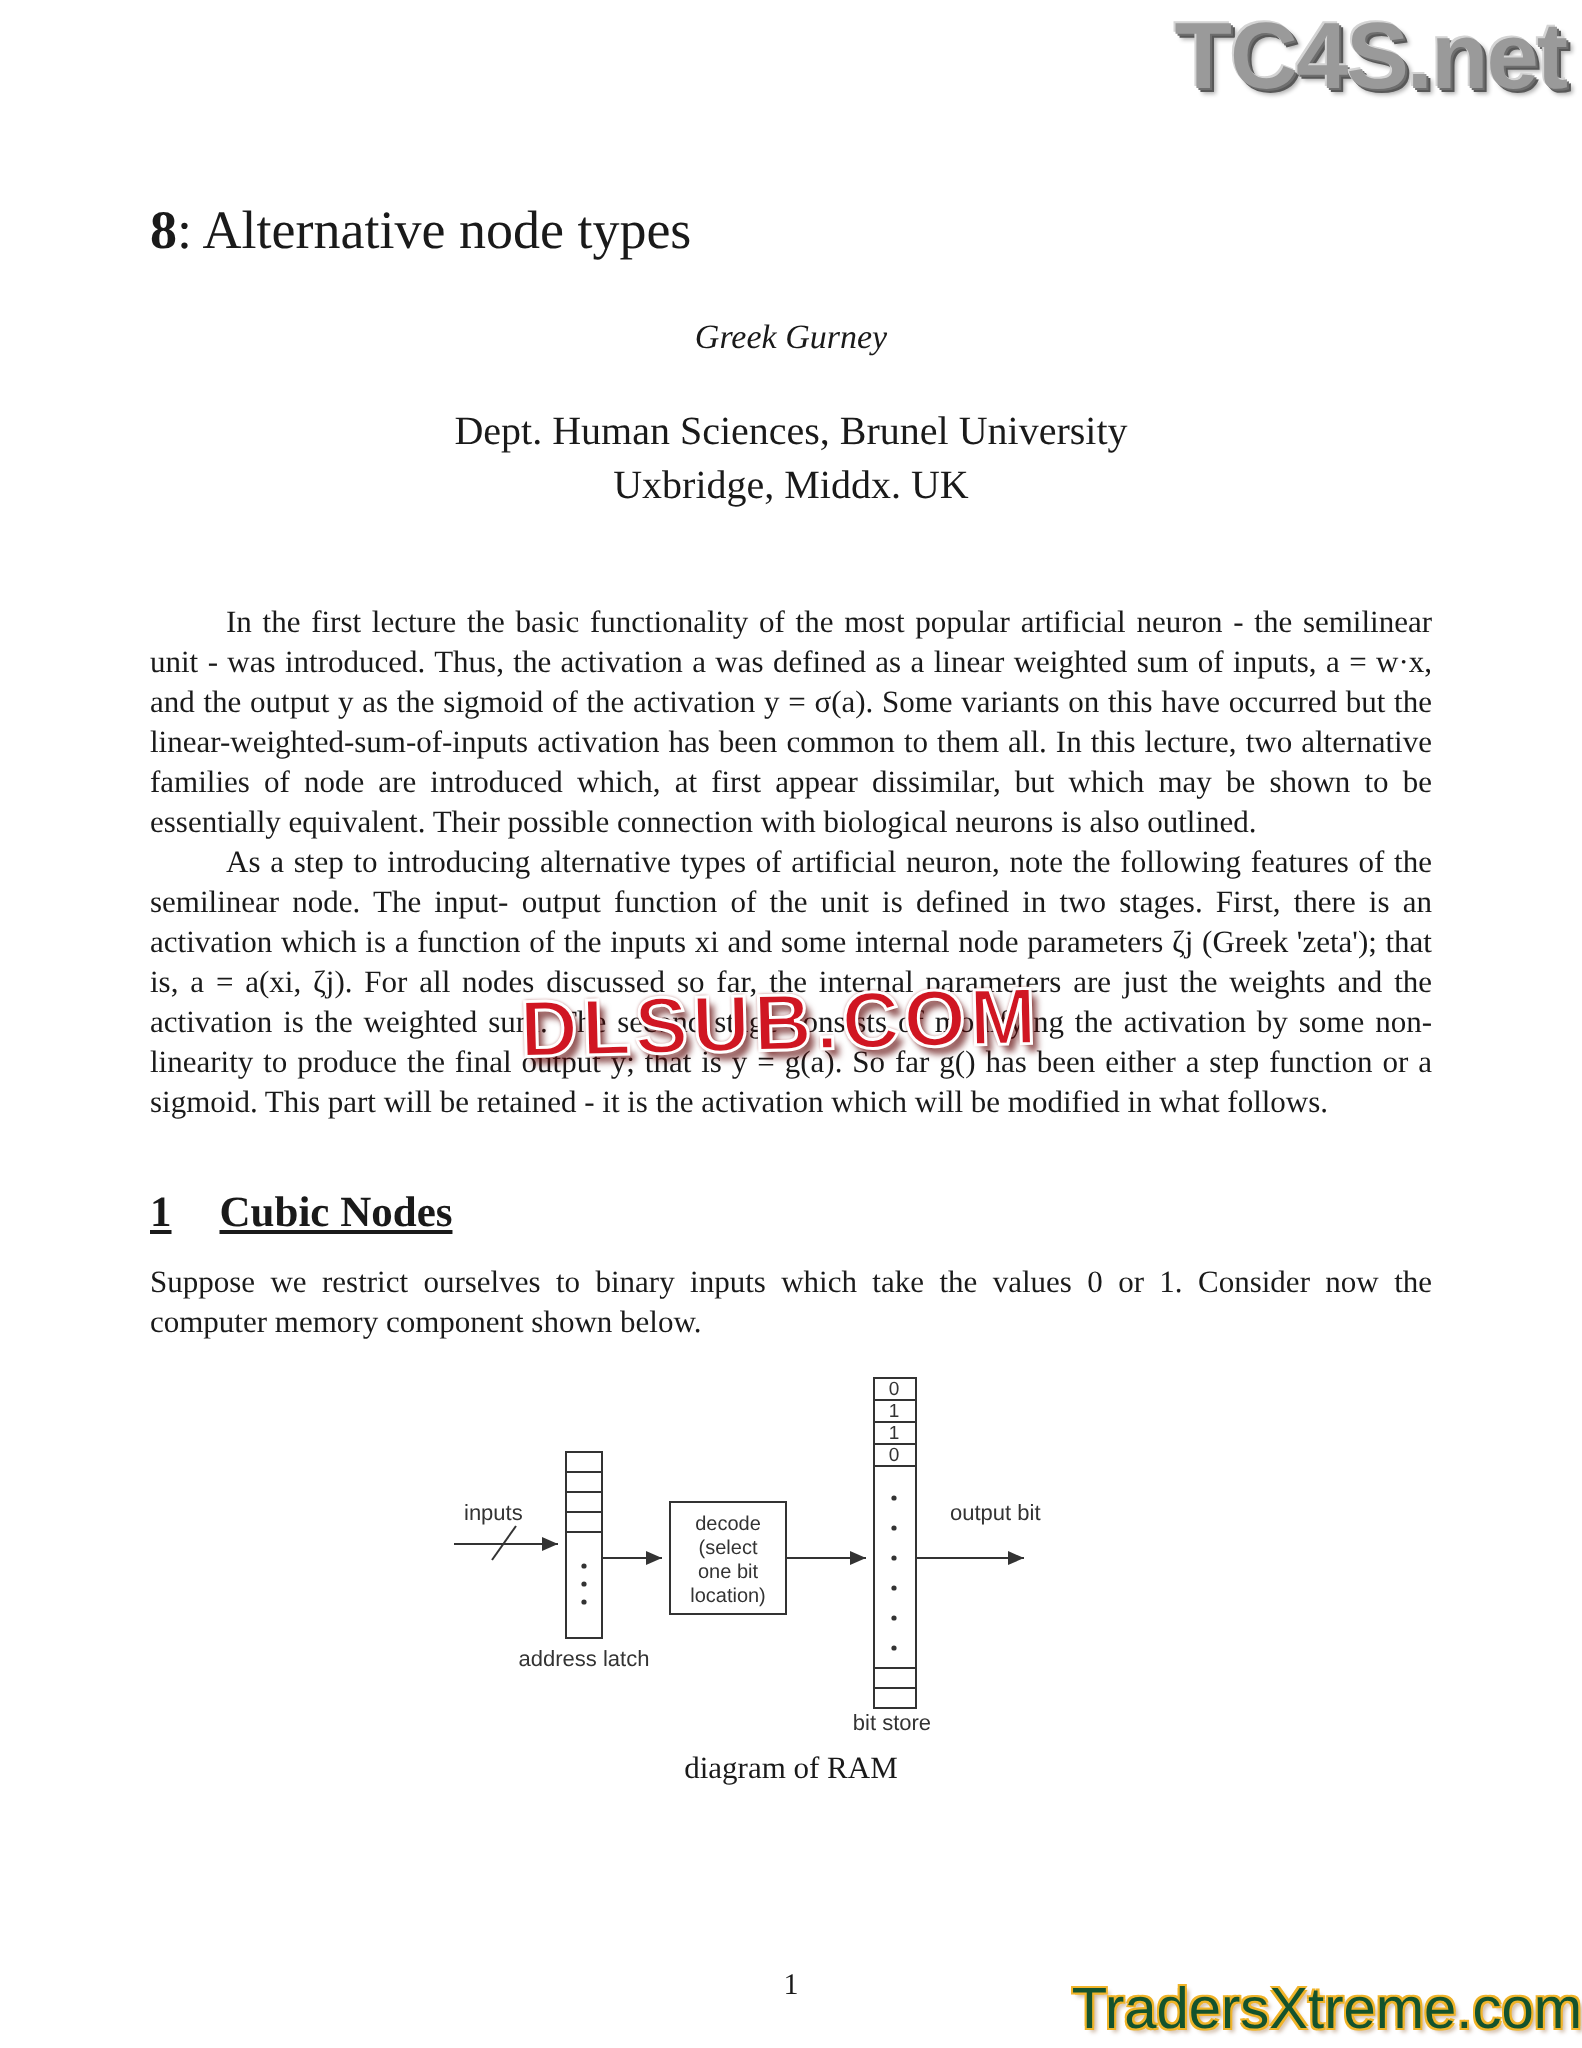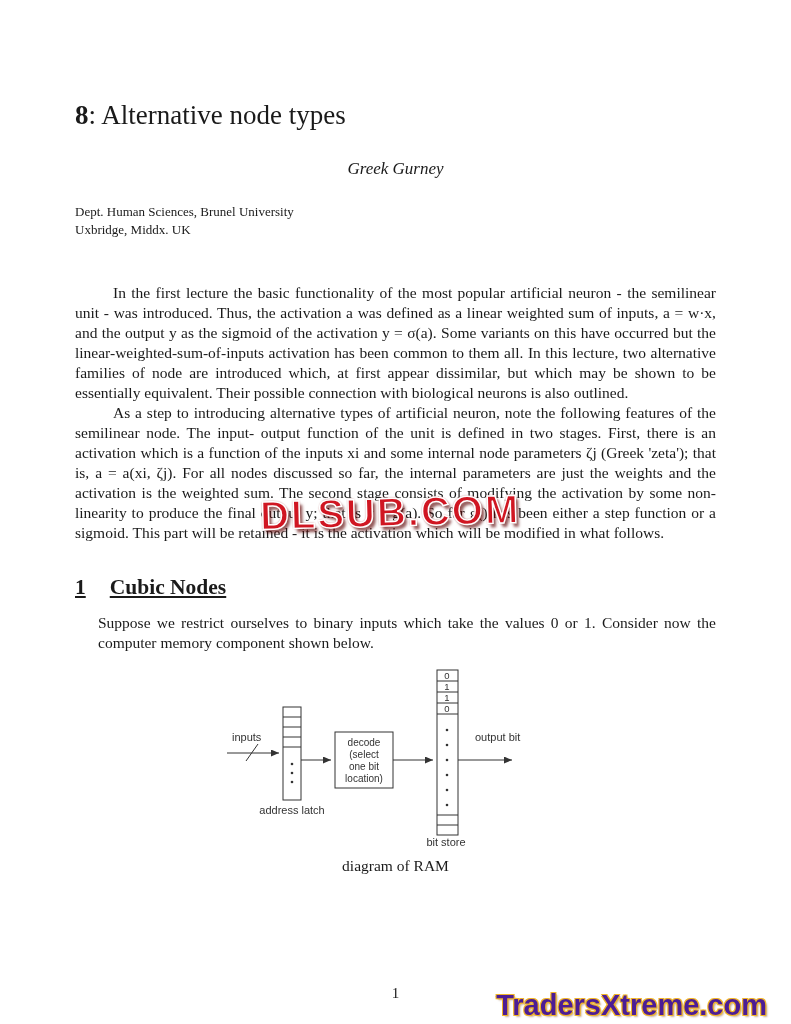--- a/index.html
+++ b/index.html
@@ -19,57 +19,58 @@
   }
   .wm-center {
     position:absolute; left:260px; top:490px;
     font-family:"Liberation Sans", sans-serif; font-weight:800;
     font-size:40px; letter-spacing:2px; color:#d01622;
     -webkit-text-stroke:1.5px #ffffff;
     text-shadow:0 0 2px #7a0000, 3px 4px 3px rgba(90,0,0,.65);
     transform:rotate(-1.5deg);
   }
   .wm-bottom {
-    position:absolute; right:24px; bottom:2px;
-    font-family:"Liberation Sans", sans-serif; font-weight:700;
-    font-size:29px; color:#4c1d95;
+    position:absolute; right:0; bottom:2px;
+    font-family:"Liberation Sans", sans-serif; font-weight:400;
+    font-size:29px; color:#14532d;
     text-shadow:1px 1px 0 #f0b429, -1px -1px 0 #f0b429, 1px -1px 0 #f0b429, -1px 1px 0 #f0b429, 2px 2px 2px rgba(120,60,0,.4);
   }
 
   
   .doc { position:absolute; left:75px; top:0; width:641px; }
   .title { margin-top:100px; font-size:27px; font-weight:normal; }
   .title-num { font-weight:bold; }
   .author { margin-top:28px; text-align:center; font-style:italic; font-size:17px; }
-  .affil { margin-top:24px; font-size:13px; line-height:1.35; }
+  .affil { margin-top:24px; text-align:center; font-size:20px; line-height:1.35; }
   p.body { font-size:15.5px; line-height:20px; text-align:justify; }
   .p1 { margin-top:45px; }
   .indent { text-indent:38px; }
   h2.sec { margin-top:32px; font-size:21.5px; font-weight:bold;text-decoration:underline; }
   h2.sec .num { margin-right:24px; }
   h3.subsec { margin-top:25px; font-size:17.5px; font-weight:bold; }
   h3.subsec .num { margin-right:17px; }
-  .p3 { margin-top:13px;margin-left:23px; }
+  .p3 { margin-top:13px; }
 
   
   .figure { margin-top:12px; }
   .figure svg { display:block; }
   .diag-text { font-family:"Liberation Sans", sans-serif; font-size:11px; fill:#333; }
   .diag-small { font-family:"Liberation Sans", sans-serif; font-size:10px; fill:#333; }
   .diag-bit { font-family:"Liberation Sans", sans-serif; font-size:9.5px; fill:#333; }
   .diag-line { stroke:#333; stroke-width:1; fill:none; }
   .caption { margin-top:4px; text-align:center; font-weight:normal; font-size:15.5px; }
 
   .page-num { position:absolute; bottom:22px; left:0; right:0; text-align:center; font-size:15px; }
 </style>
 </head>
 <body>
 
 <div class="page">
 
+  <div class="wm-top">TC4S.net</div>
 
   <div class="doc">
 
     <h1 class="title"><span class="title-num">8</span><span>: Alternative node types</span></h1>
 
     <div class="author">Greek Gurney</div>
 
     <div class="affil">
       <div>Dept. Human Sciences, Brunel University</div>
       <div>Uxbridge, Middx. UK</div>

